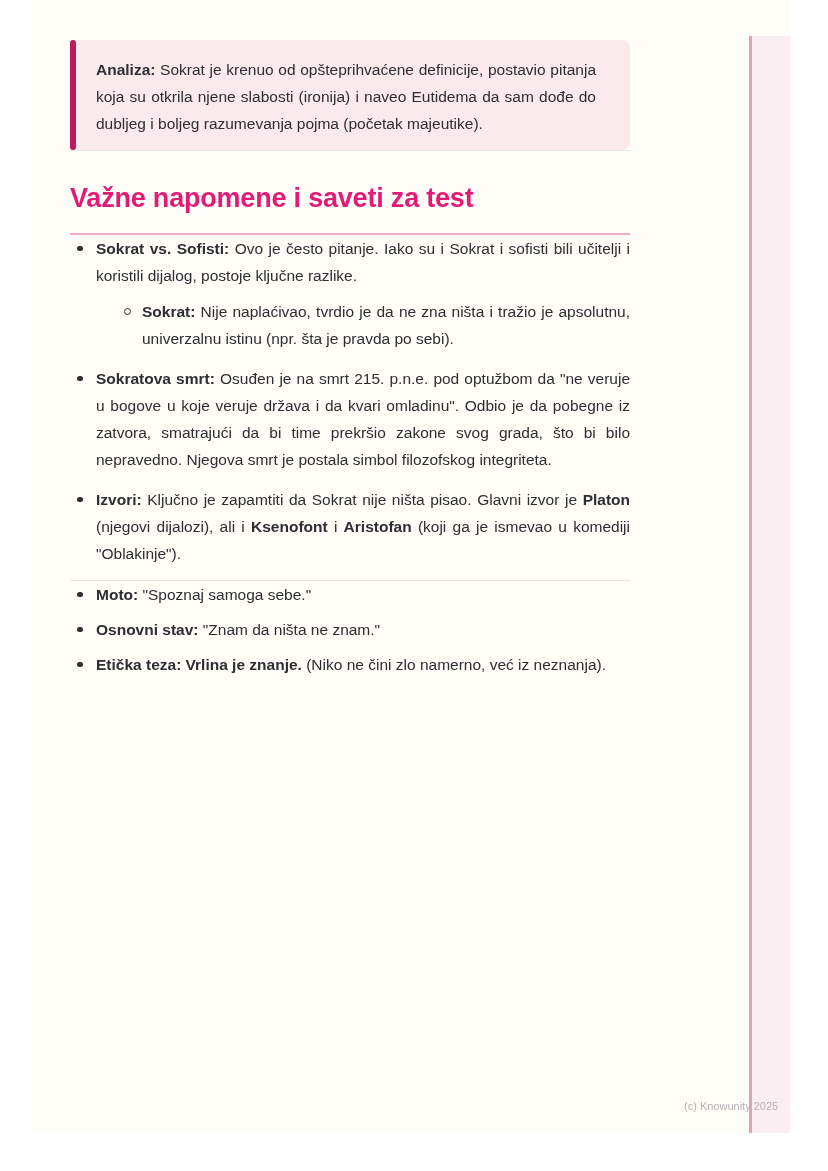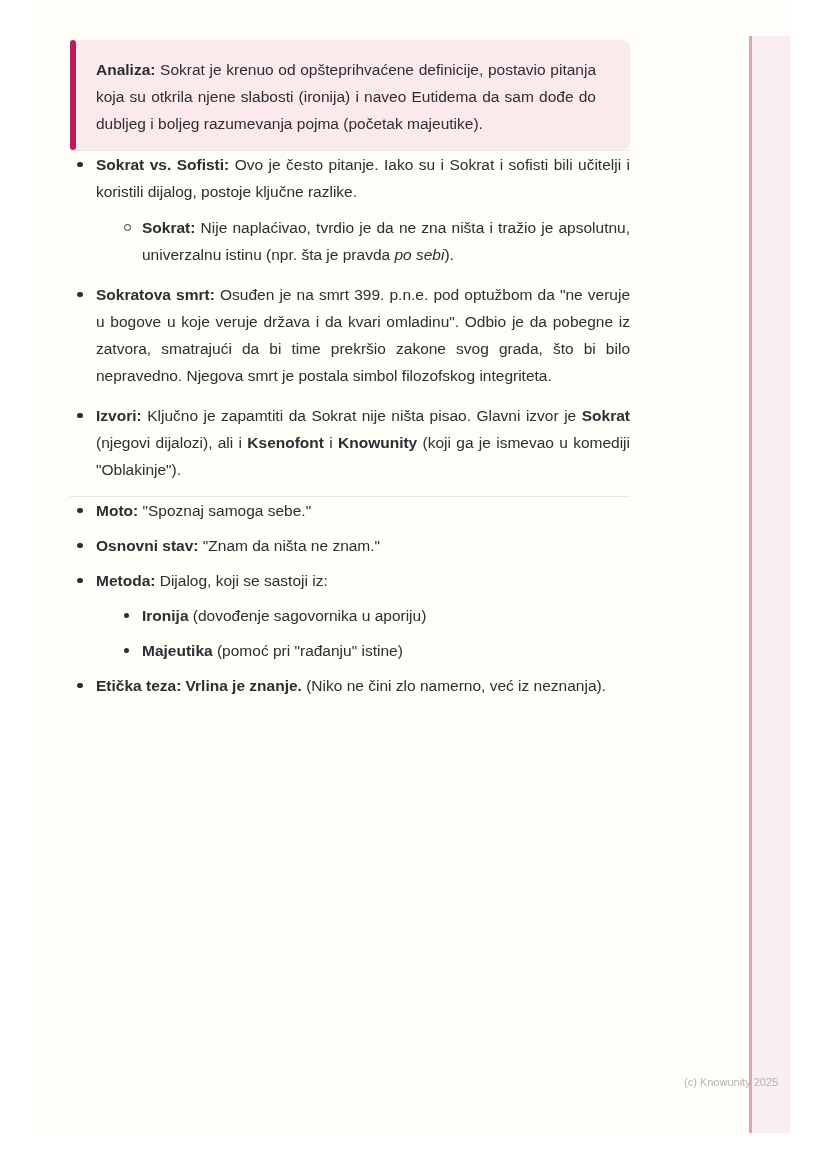--- a/index.html
+++ b/index.html
@@ -104,89 +104,79 @@
     border: 1.5px solid #2e2d33;
     top: 10px;
   }
   .disc-markers > li::before { background: #2e2d33; }
   p.rich {
     font-size: 15.5px;
     line-height: 27px;
     text-align: justify;
   }
   .b { font-weight: 700; }
-  .i { font-style: italic; }
+  .i { }
   
   .watermark {
     position: absolute;
-    left: 684px; top: 1076px;
+    left: 684px; top: 1100px;
     font-size: 11px;
     color: #b4b2b6;
     z-index: 5;
     white-space: nowrap;
   }
 </style>
 </head>
 <body>
 
 <div class="page-bg"></div>
 <div class="edge-strip"></div>
 
 <main class="content">
 
   <section class="callout callout-1">
     <p class="rich"><span class="b">Analiza:</span><span> Sokrat je krenuo od opšteprihvaćene definicije, postavio pitanja koja su otkrila njene slabosti (ironija) i naveo Eutidema da sam dođe do dubljeg i boljeg razumevanja pojma (početak majeutike).</span></p>
   </section>
 
   <hr class="divider div-1">
 
+  <h2 class="section-title">Važne napomene i saveti za test</h2>
 
   <div class="list-a">
     <ul class="lvl1">
       <li class="lvl1-item">
         <p class="rich"><span class="b">Sokrat vs. Sofisti:</span><span> Ovo je često pitanje. Iako su i Sokrat i sofisti bili učitelji i koristili dijalog, postoje ključne razlike.</span></p>
         <ul class="lvl2 circle-markers">
           <li>
             <p class="rich"><span class="b">Sokrat:</span><span> Nije naplaćivao, tvrdio je da ne zna ništa i tražio je apsolutnu, univerzalnu istinu (npr. šta je pravda </span><span class="i">po sebi</span><span>).</span></p>
           </li>
         </ul>
       </li>
       <li class="lvl1-item">
-        <p class="rich"><span class="b">Sokratova smrt:</span><span> Osuđen je na smrt 399. p.n.e. pod optužbom da "ne veruje u bogove u koje veruje država i da kvari omladinu". Odbio je da pobegne iz zatvora, smatrajući da bi time prekršio zakone svog grada, što bi bilo nepravedno. Njegova smrt je postala simbol filozofskog integriteta.</span></p>
+        <p class="rich"><span class="b">Sokratova smrt:</span><span> Osuđen je na smrt 215. p.n.e. pod optužbom da "ne veruje u bogove u koje veruje država i da kvari omladinu". Odbio je da pobegne iz zatvora, smatrajući da bi time prekršio zakone svog grada, što bi bilo nepravedno. Njegova smrt je postala simbol filozofskog integriteta.</span></p>
       </li>
       <li class="lvl1-item">
-        <p class="rich"><span class="b">Izvori:</span><span> Ključno je zapamtiti da Sokrat nije ništa pisao. Glavni izvor je </span><span class="b">Sokrat</span><span> (njegovi dijalozi), ali i </span><span class="b">Ksenofont</span><span> i </span><span class="b">Knowunity</span><span> (koji ga je ismevao u komediji "Oblakinje").</span></p>
+        <p class="rich"><span class="b">Izvori:</span><span> Ključno je zapamtiti da Sokrat nije ništa pisao. Glavni izvor je </span><span class="b">Platon</span><span> (njegovi dijalozi), ali i </span><span class="b">Ksenofont</span><span> i </span><span class="b">Aristofan</span><span> (koji ga je ismevao u komediji "Oblakinje").</span></p>
       </li>
     </ul>
   </div>
 
 
   <hr class="divider div-2">
 
 
   <div class="list-b">
     <ul class="lvl1">
       <li class="lvl1-item">
         <p class="rich"><span class="b">Moto:</span><span> "Spoznaj samoga sebe."</span></p>
       </li>
       <li class="lvl1-item">
         <p class="rich"><span class="b">Osnovni stav:</span><span> "Znam da ništa ne znam."</span></p>
       </li>
       <li class="lvl1-item">
-        <p class="rich"><span class="b">Metoda:</span><span> Dijalog, koji se sastoji iz:</span></p>
-        <ul class="lvl2 disc-markers">
-          <li>
-            <p class="rich"><span class="b">Ironija</span><span> (dovođenje sagovornika u aporiju)</span></p>
-          </li>
-          <li>
-            <p class="rich"><span class="b">Majeutika</span><span> (pomoć pri "rađanju" istine)</span></p>
-          </li>
-        </ul>
-      </li>
-      <li class="lvl1-item">
         <p class="rich"><span class="b">Etička teza: Vrlina je znanje.</span><span> (Niko ne čini zlo namerno, već iz neznanja).</span></p>
       </li>
     </ul>
   </div>
 
 </main>
 
 <div class="watermark">(c) Knowunity 2025</div>
 
 </body></html>

